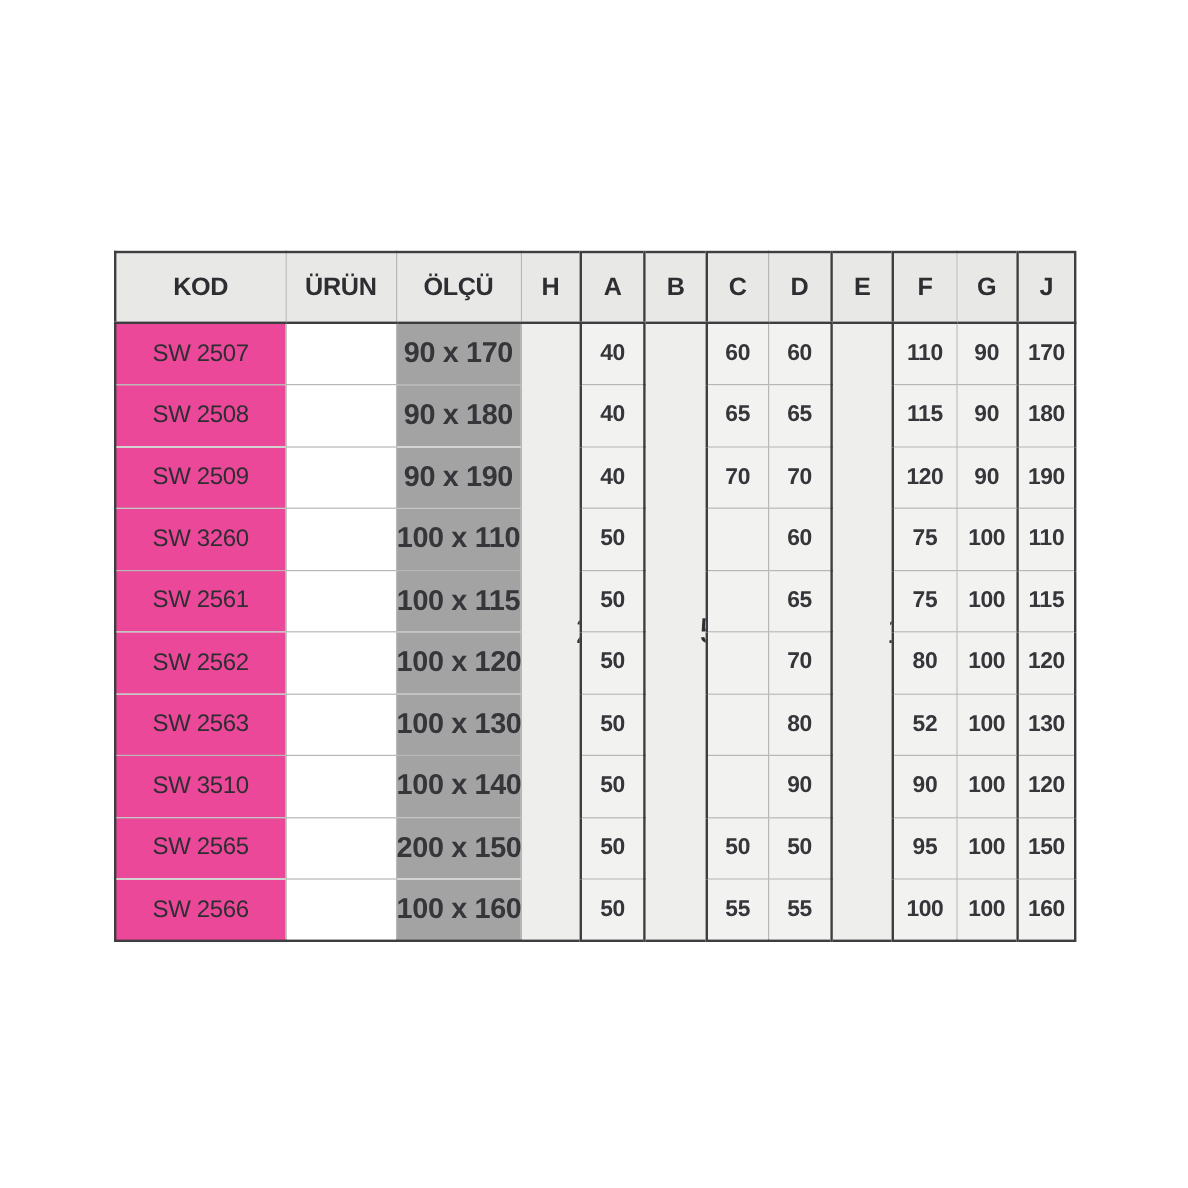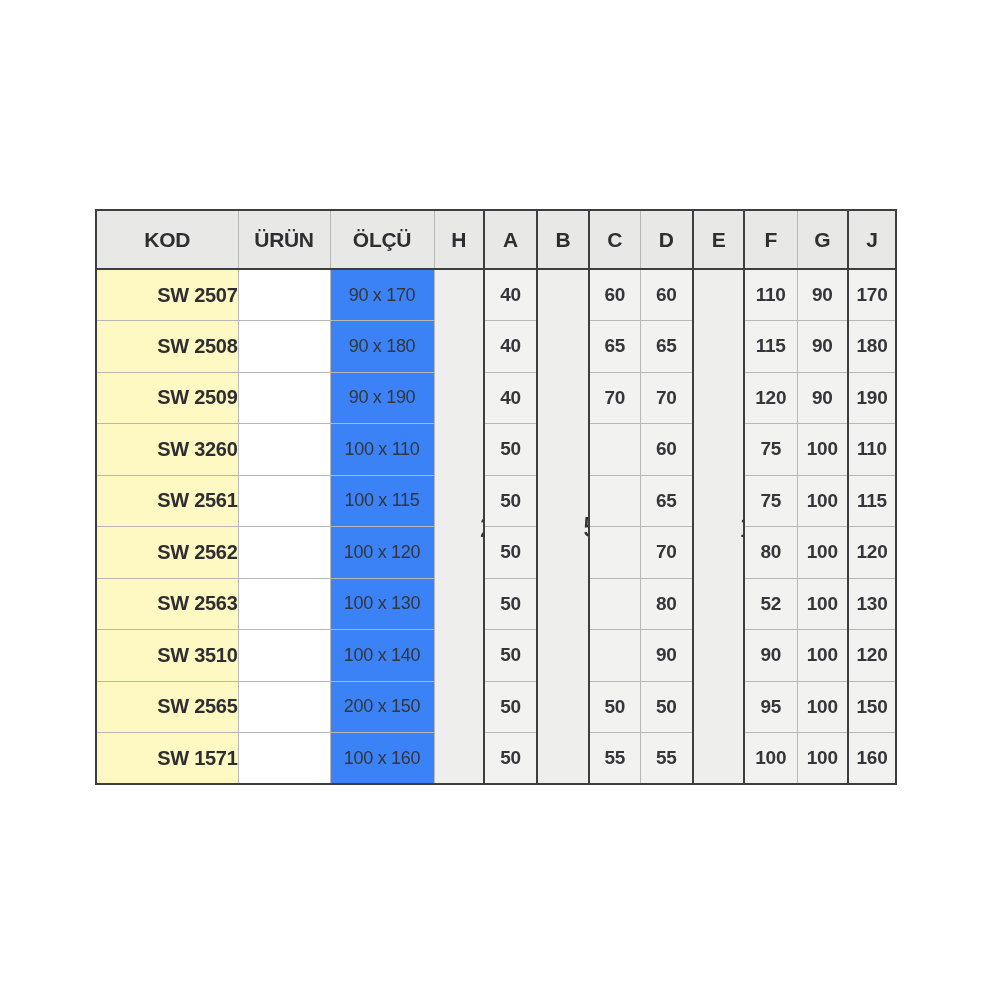--- a/index.html
+++ b/index.html
@@ -32,23 +32,23 @@
   }
   thead tr{height:59px;}
   tbody tr{height:51.5px;}
   th{
     background:var(--header-bg);
     font-size:21px;
     font-weight:700;
     color:#2e2e32;
     border-bottom:2px solid var(--dark);
   }
-  td.c-kod{font-size:20px;font-weight:700;color:#2e2e32;background:#fef9c3;text-align:right;}
+  td.c-kod{font-size:20px;font-weight:400;color:#2e2e32;background:#ec4899;}
   td.c-urun{background:#ffffff;}
-  td.c-olcu{font-size:18px;font-weight:400;background:#3b82f6;}
+  td.c-olcu{font-size:24px;font-weight:700;background:#a3a3a3;}
   td.c-num{font-size:19px;font-weight:700;background:var(--num-bg);}
   td.c-merge{
     font-size:30px;
     font-weight:400;
     background:var(--merge-bg);
     color:#2f2f33;
     letter-spacing:-1px;
     padding-left:45px;
   }
   
@@ -188,21 +188,21 @@
             <td class="c-urun"></td>
             <td class="c-olcu">200 x 150</td>
             <td class="c-num b-left">50</td>
             <td class="c-num b-left">50</td>
             <td class="c-num">50</td>
             <td class="c-num b-left">95</td>
             <td class="c-num">100</td>
             <td class="c-num b-left b-right">150</td>
           </tr>
           <tr>
-            <td class="c-kod">SW 1571</td>
+            <td class="c-kod">SW 2566</td>
             <td class="c-urun"></td>
             <td class="c-olcu">100 x 160</td>
             <td class="c-num b-left">50</td>
             <td class="c-num b-left">55</td>
             <td class="c-num">55</td>
             <td class="c-num b-left">100</td>
             <td class="c-num">100</td>
             <td class="c-num b-left b-right">160</td>
           </tr>
         </tbody>

